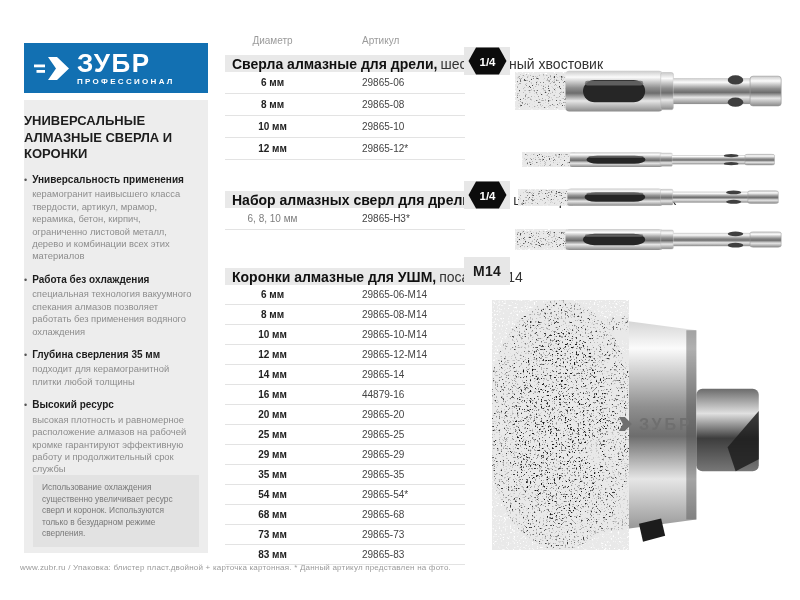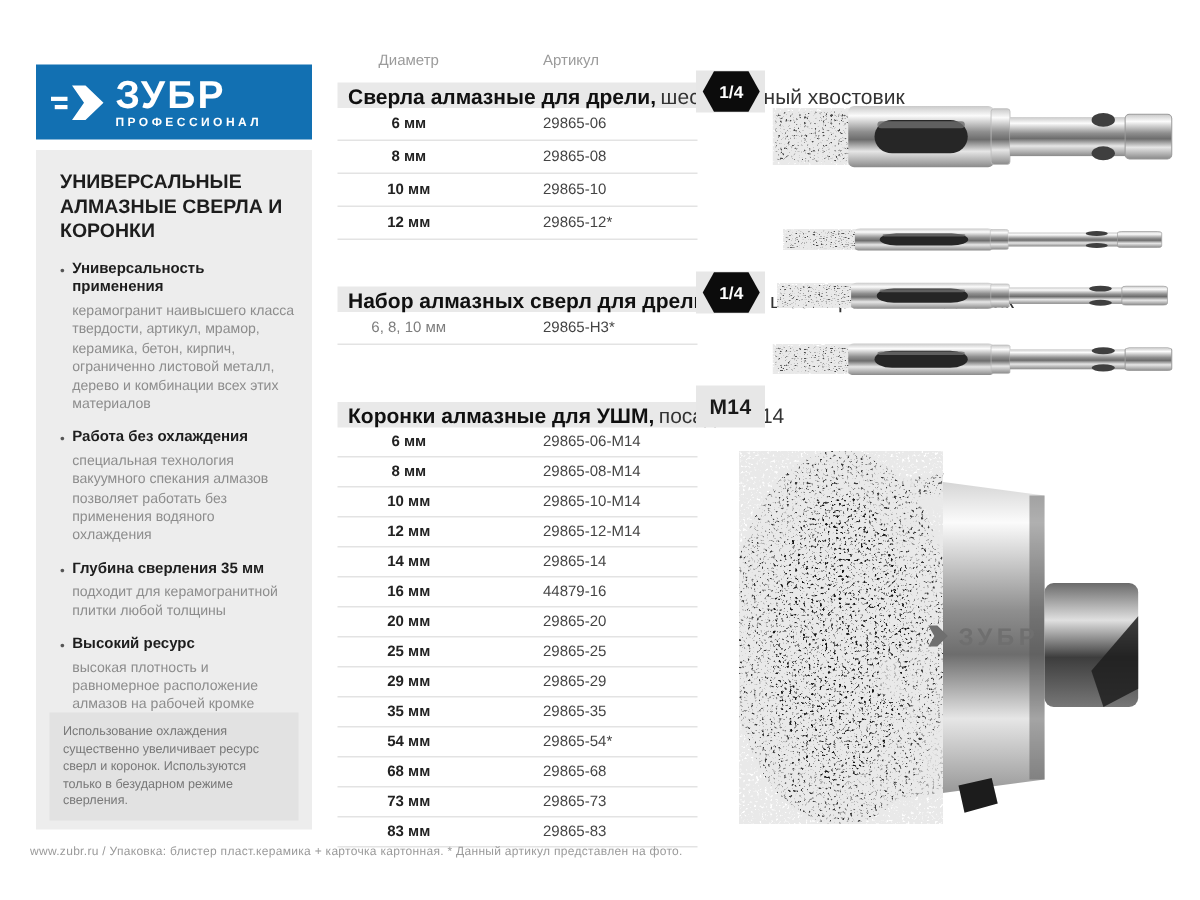--- a/index.html
+++ b/index.html
@@ -18,21 +18,21 @@
     display:flex;align-items:center;box-sizing:border-box;padding:0 8px 0 10px;
   }
   .logo-icon svg{display:block}
   .logo-text{margin-left:7px;line-height:1}
   .logo-zubr{font-size:26px;font-weight:800;letter-spacing:1.5px}
   .logo-sub{font-size:8px;letter-spacing:2.3px;margin-top:2px;font-weight:700}
 
   
   .sidebar{
     left:24px;top:100px;width:184px;height:453px;
-    background:#ededed;box-sizing:border-box;padding:13px 11px 0 16px;
+    background:#ededed;box-sizing:border-box;padding:13px 11px 0 0;
   }
   .sb-title{font-size:13px;font-weight:800;color:#1d1d1d;line-height:1.28;margin-bottom:11px}
   .feat{display:flex;margin-bottom:11px}
   .feat .dot{color:#555;font-size:9px;margin-right:5px;line-height:1.45}
   .feat-title{font-size:10px;font-weight:700;color:#1d1d1d;margin-bottom:2px;line-height:1.25}
   .feat-text{font-size:9.4px;color:#8d8d8d;line-height:1.32}
   .sb-note{
     position:absolute;left:9px;right:9px;bottom:6px;
     background:#e2e2e2;padding:7px 9px;
     font-size:8.4px;color:#787878;line-height:1.38;
@@ -321,14 +321,14 @@
 
       <ellipse cx="70" cy="128" rx="60" ry="110" fill="none" stroke="#3a3a3a" stroke-width="28" filter="url(#grit)"></ellipse>
 
       <g>
         <polygon points="128,120 134,120 141,127 134,134 128,134 132,127" fill="#6f6f6f"></polygon>
         <text x="148" y="133" font-size="16" font-weight="700" fill="#6f6f6f" letter-spacing="3" font-family="Liberation Sans, sans-serif">ЗУБР</text>
       </g>
     </svg>
   </div>
 
-  <div class="footer abs">www.zubr.ru   /   Упаковка: блистер пласт.керамика + карточка картонная. * Данный артикул представлен на фото.</div>
+  <div class="footer abs">www.zubr.ru   /   Упаковка: блистер пласт.двойной + карточка картонная. * Данный артикул представлен на фото.</div>
 </div>
 
 </body></html>

